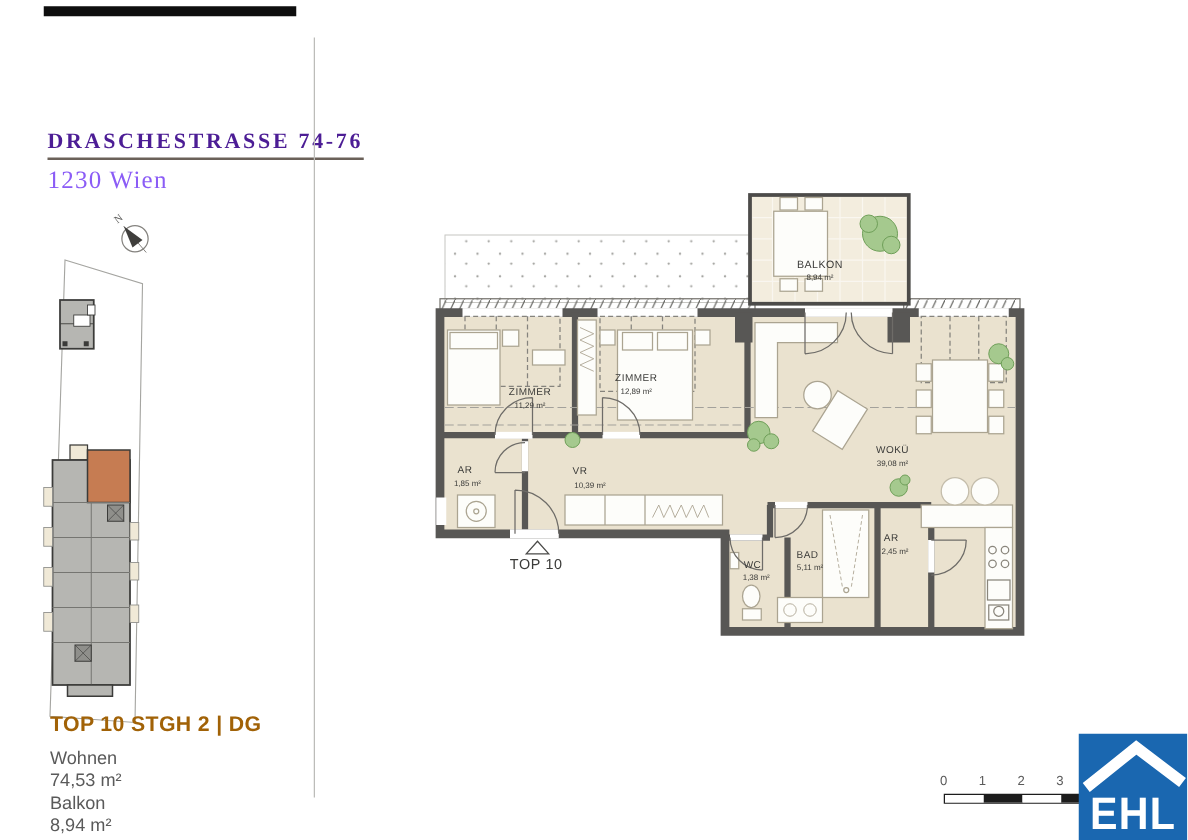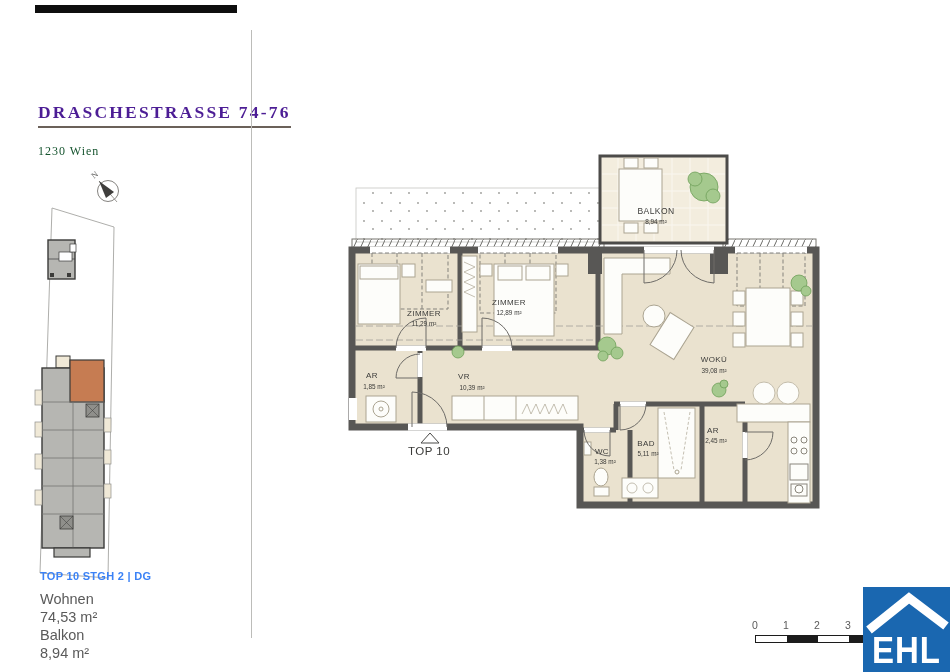--- a/index.html
+++ b/index.html
@@ -3,27 +3,27 @@
 <meta charset="utf-8">
 <style>
   html,body{margin:0;padding:0;background:#fff;}
   .page{position:relative;width:950px;height:672px;background:#fff;overflow:hidden;
         font-family:"Liberation Sans",sans-serif;}
   .top-bar{position:absolute;left:35px;top:5px;width:202px;height:8px;background:#0e0e0e;}
   .header{position:absolute;left:38px;top:102px;}
   .page-title{font-family:"Liberation Serif",serif;font-weight:bold;font-size:17.5px;
         letter-spacing:2.2px;color:#4c1d95;border-bottom:2px solid #6b6159;
         padding-bottom:3px;display:inline-block;white-space:nowrap;}
-  .page-subtitle{font-family:"Liberation Serif",serif;font-size:12px;letter-spacing:1px;
-        color:#14532d;margin-top:16px;}
+  .page-subtitle{font-family:"Liberation Serif",serif;font-size:20px;letter-spacing:1px;
+        color:#8b5cf6;margin-top:5px;}
   .divider{position:absolute;left:251px;top:30px;width:1px;height:608px;background:#bcbcb9;}
   .site-svg{position:absolute;left:20px;top:165px;}
   .plan-svg{position:absolute;left:330px;top:120px;}
   .unit-info{position:absolute;left:40px;top:570px;width:170px;}
-  .ui-title{font-weight:bold;font-size:11px;color:#3b82f6;letter-spacing:.3px;margin-bottom:8px;}
+  .ui-title{font-weight:bold;font-size:17px;color:#a16207;letter-spacing:.3px;margin-bottom:8px;}
   .ui-row{display:flex;justify-content:space-between;font-size:14.5px;line-height:18px;color:#5a5a5a;flex-direction:column;}
   .scalebar{position:absolute;left:755px;top:619px;width:130px;height:26px;}
   .s-num{position:absolute;top:0;font-size:10.5px;color:#5a5a5a;transform:translateX(-50%);}
   .s-bar{position:absolute;top:16px;left:0;width:110px;height:6px;border:1px solid #1c1c1c;display:flex;}
   .s-bar>div{height:100%;}
   .logo{position:absolute;left:863px;top:587px;width:87px;height:85px;background:#1a67b0;}
   .logo svg{position:absolute;top:3px;left:0;}
   .logo-text{position:absolute;bottom:1px;width:100%;text-align:center;color:#fff;
         font-weight:bold;font-size:33px;letter-spacing:1px;line-height:36px;
         transform:scaleY(1.1);transform-origin:bottom;}

